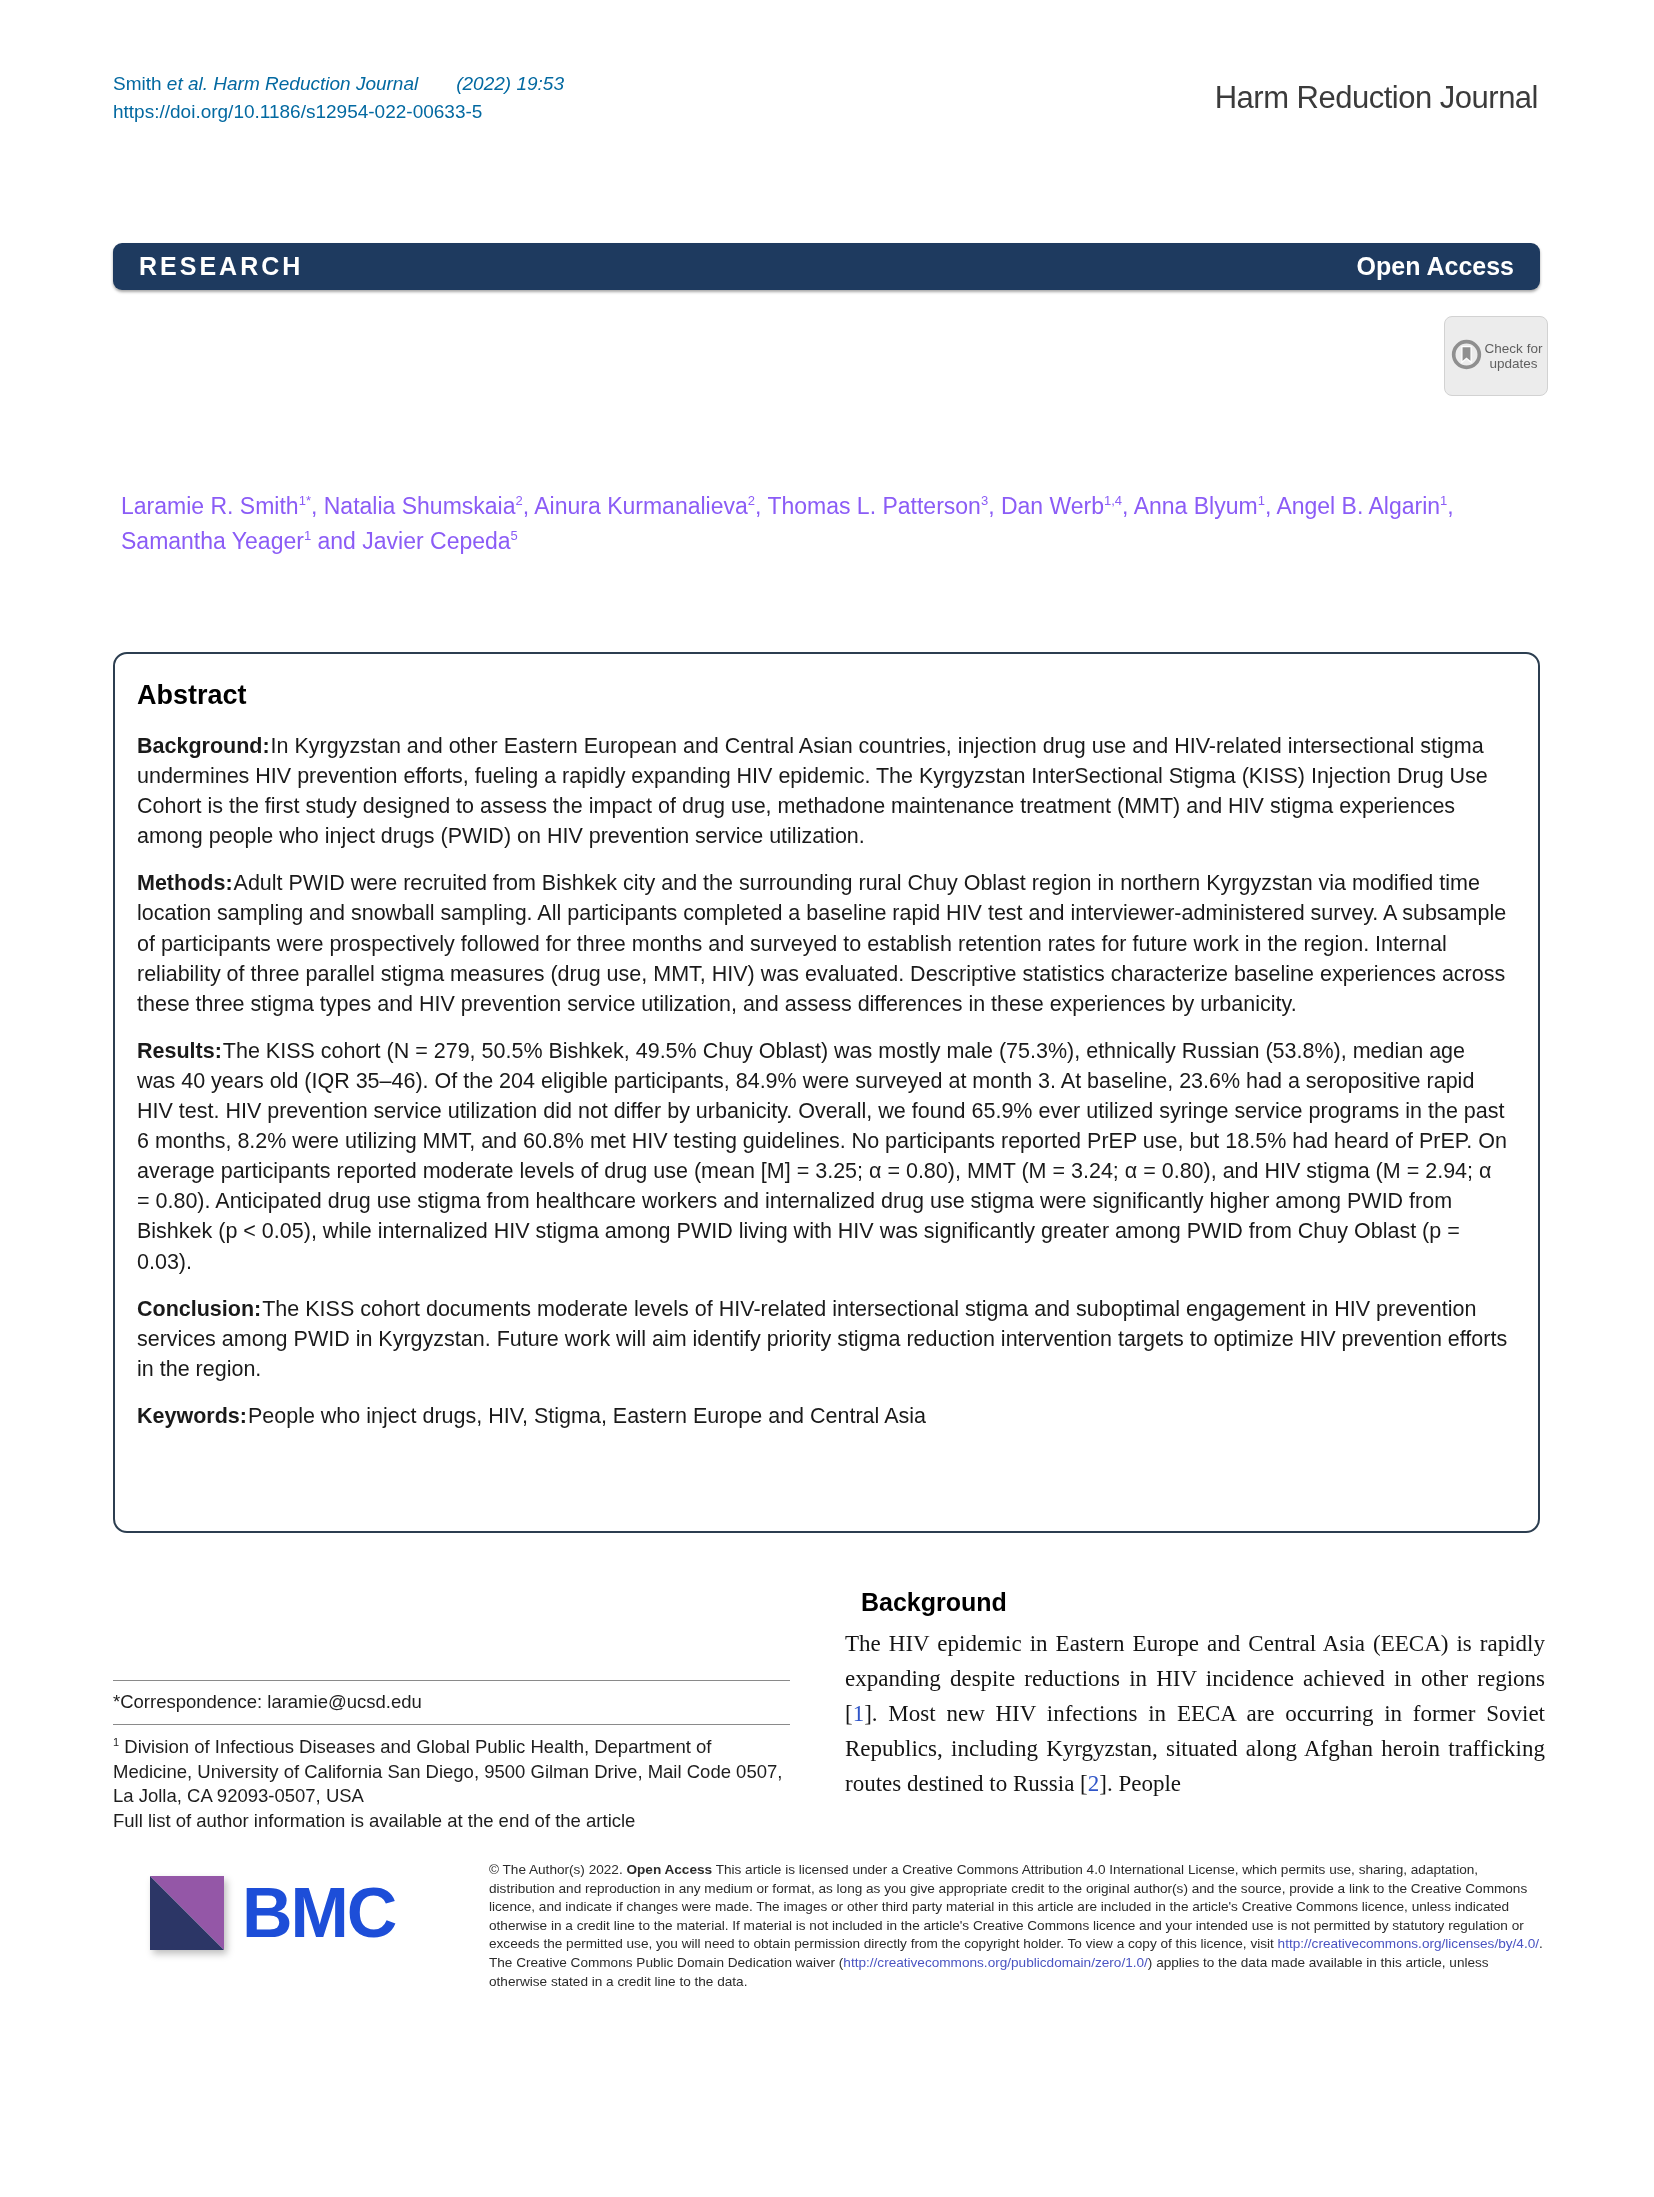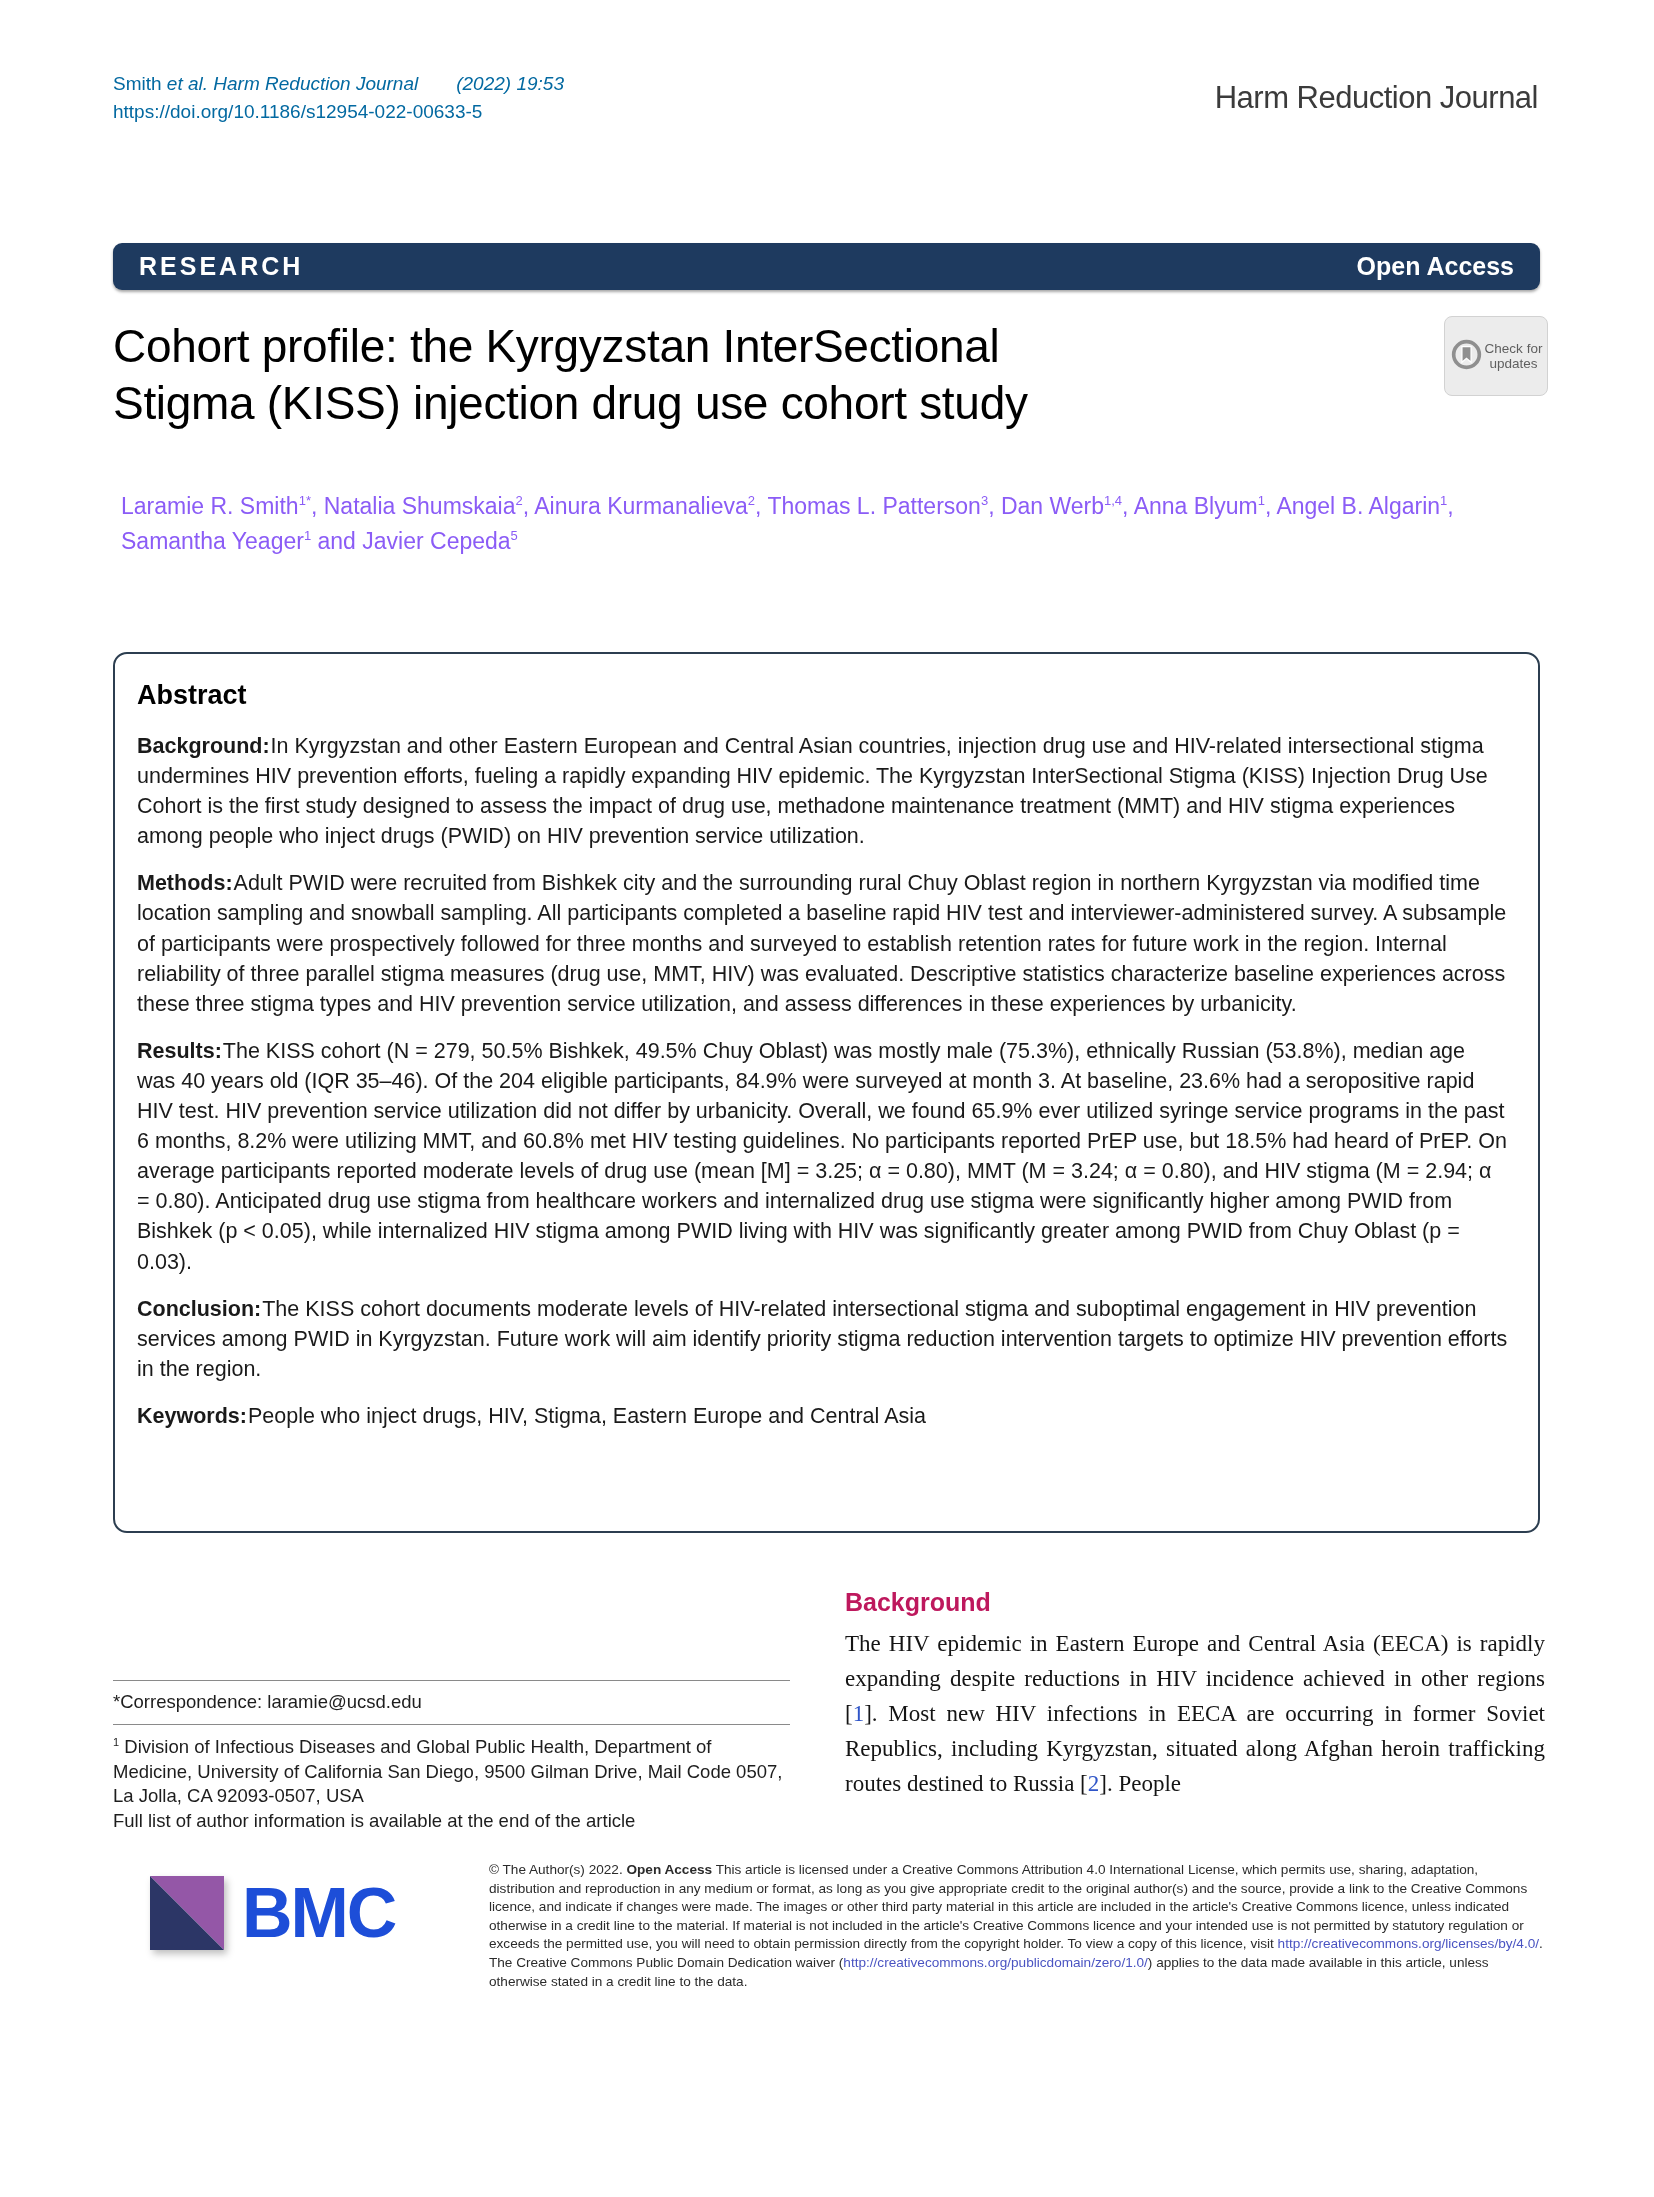--- a/index.html
+++ b/index.html
@@ -39,21 +39,21 @@
   .abstract p{margin:0 0 17px 0;font-size:21.5px;line-height:1.4;color:#1a1a1a;}
   .abstract p b{margin-right:1px;}
 
   
   .col-left{position:absolute;left:113px;top:1680px;width:677px;font-size:18.5px;color:#1d1d1d;line-height:1.32;}
   .col-left .rule{border-top:1.5px solid #8a8a8a;margin:0;}
   .col-left .corr{padding:9px 0 10px 0;}
   .col-left .affil{margin-top:10px;}
   .col-left sup{font-size:11px;}
   .col-right{position:absolute;left:845px;top:1588px;width:700px;}
-  .col-right h3{margin:0 0 10px 0;font-size:25px;color:#be185d;}
+  .col-right h3{margin:0 0 10px 16px;font-size:25px;color:#000000;}
   .col-right p{margin:0;font-family:"Liberation Serif","DejaVu Serif",serif;font-size:23px;
                line-height:1.52;text-align:justify;color:#141414;}
   .ref{color:#2f55c8;text-decoration:none;cursor:pointer;}
 
   
   .bmc-logo{position:absolute;left:150px;top:1876px;display:flex;align-items:center;gap:18px;}
   .bmc-square{width:74px;height:74px;box-shadow:3px 4px 7px rgba(0,0,0,0.25);}
   .bmc-letters{font-size:70px;font-weight:bold;color:#1d4ed8;letter-spacing:-2px;line-height:1;}
   .license{position:absolute;left:489px;top:1861px;width:1058px;font-size:13.6px;line-height:1.37;color:#2b2b2b;}
   .license a{color:#4a54c2;text-decoration:none;cursor:pointer;word-break:break-all;margin-top:40px;}
@@ -67,24 +67,20 @@
     <div><span>Smith </span><em>et al. Harm Reduction Journal</em><span class="issue">(2022) 19:53</span></div>
     <div>https://doi.org/10.1186/s12954-022-00633-5</div>
   </div>
   <div class="journal-name">Harm Reduction Journal</div>
 
   <div class="banner">
     <span class="research">RESEARCH</span>
     <span>Open Access</span>
   </div>
 
-  <h1 class="title">
-    <span>Cohort profile: the Kyrgyzstan InterSectional</span>
-    <span>Stigma (KISS) injection drug use cohort study</span>
-  </h1>
 
   <div class="check-badge">
     <span>
       <svg viewBox="0 0 36 36" width="33" height="33" aria-hidden="true">
         <circle cx="18" cy="18" r="14" fill="none" stroke="#8f8f8f" stroke-width="4"></circle>
         <path d="M13 9.5h10v17l-5-4.4-5 4.4z" fill="#8f8f8f" stroke="#ffffff" stroke-width="1.4"></path>
       </svg>
     </span>
     <span class="txt">
       <span>Check for</span><br>

